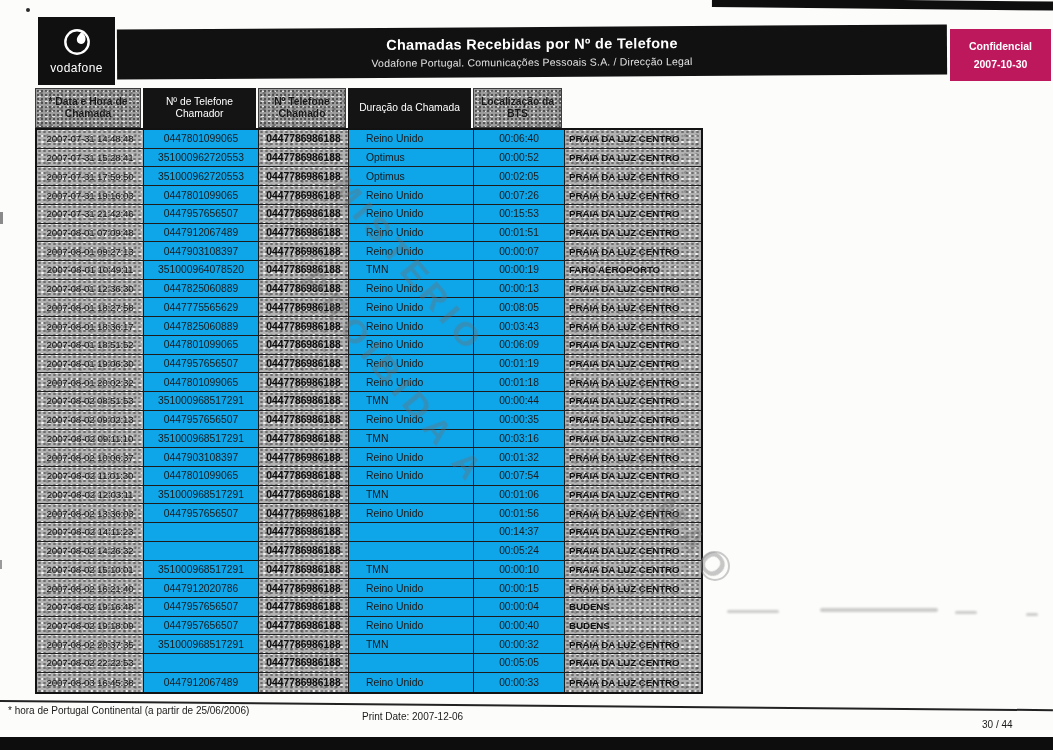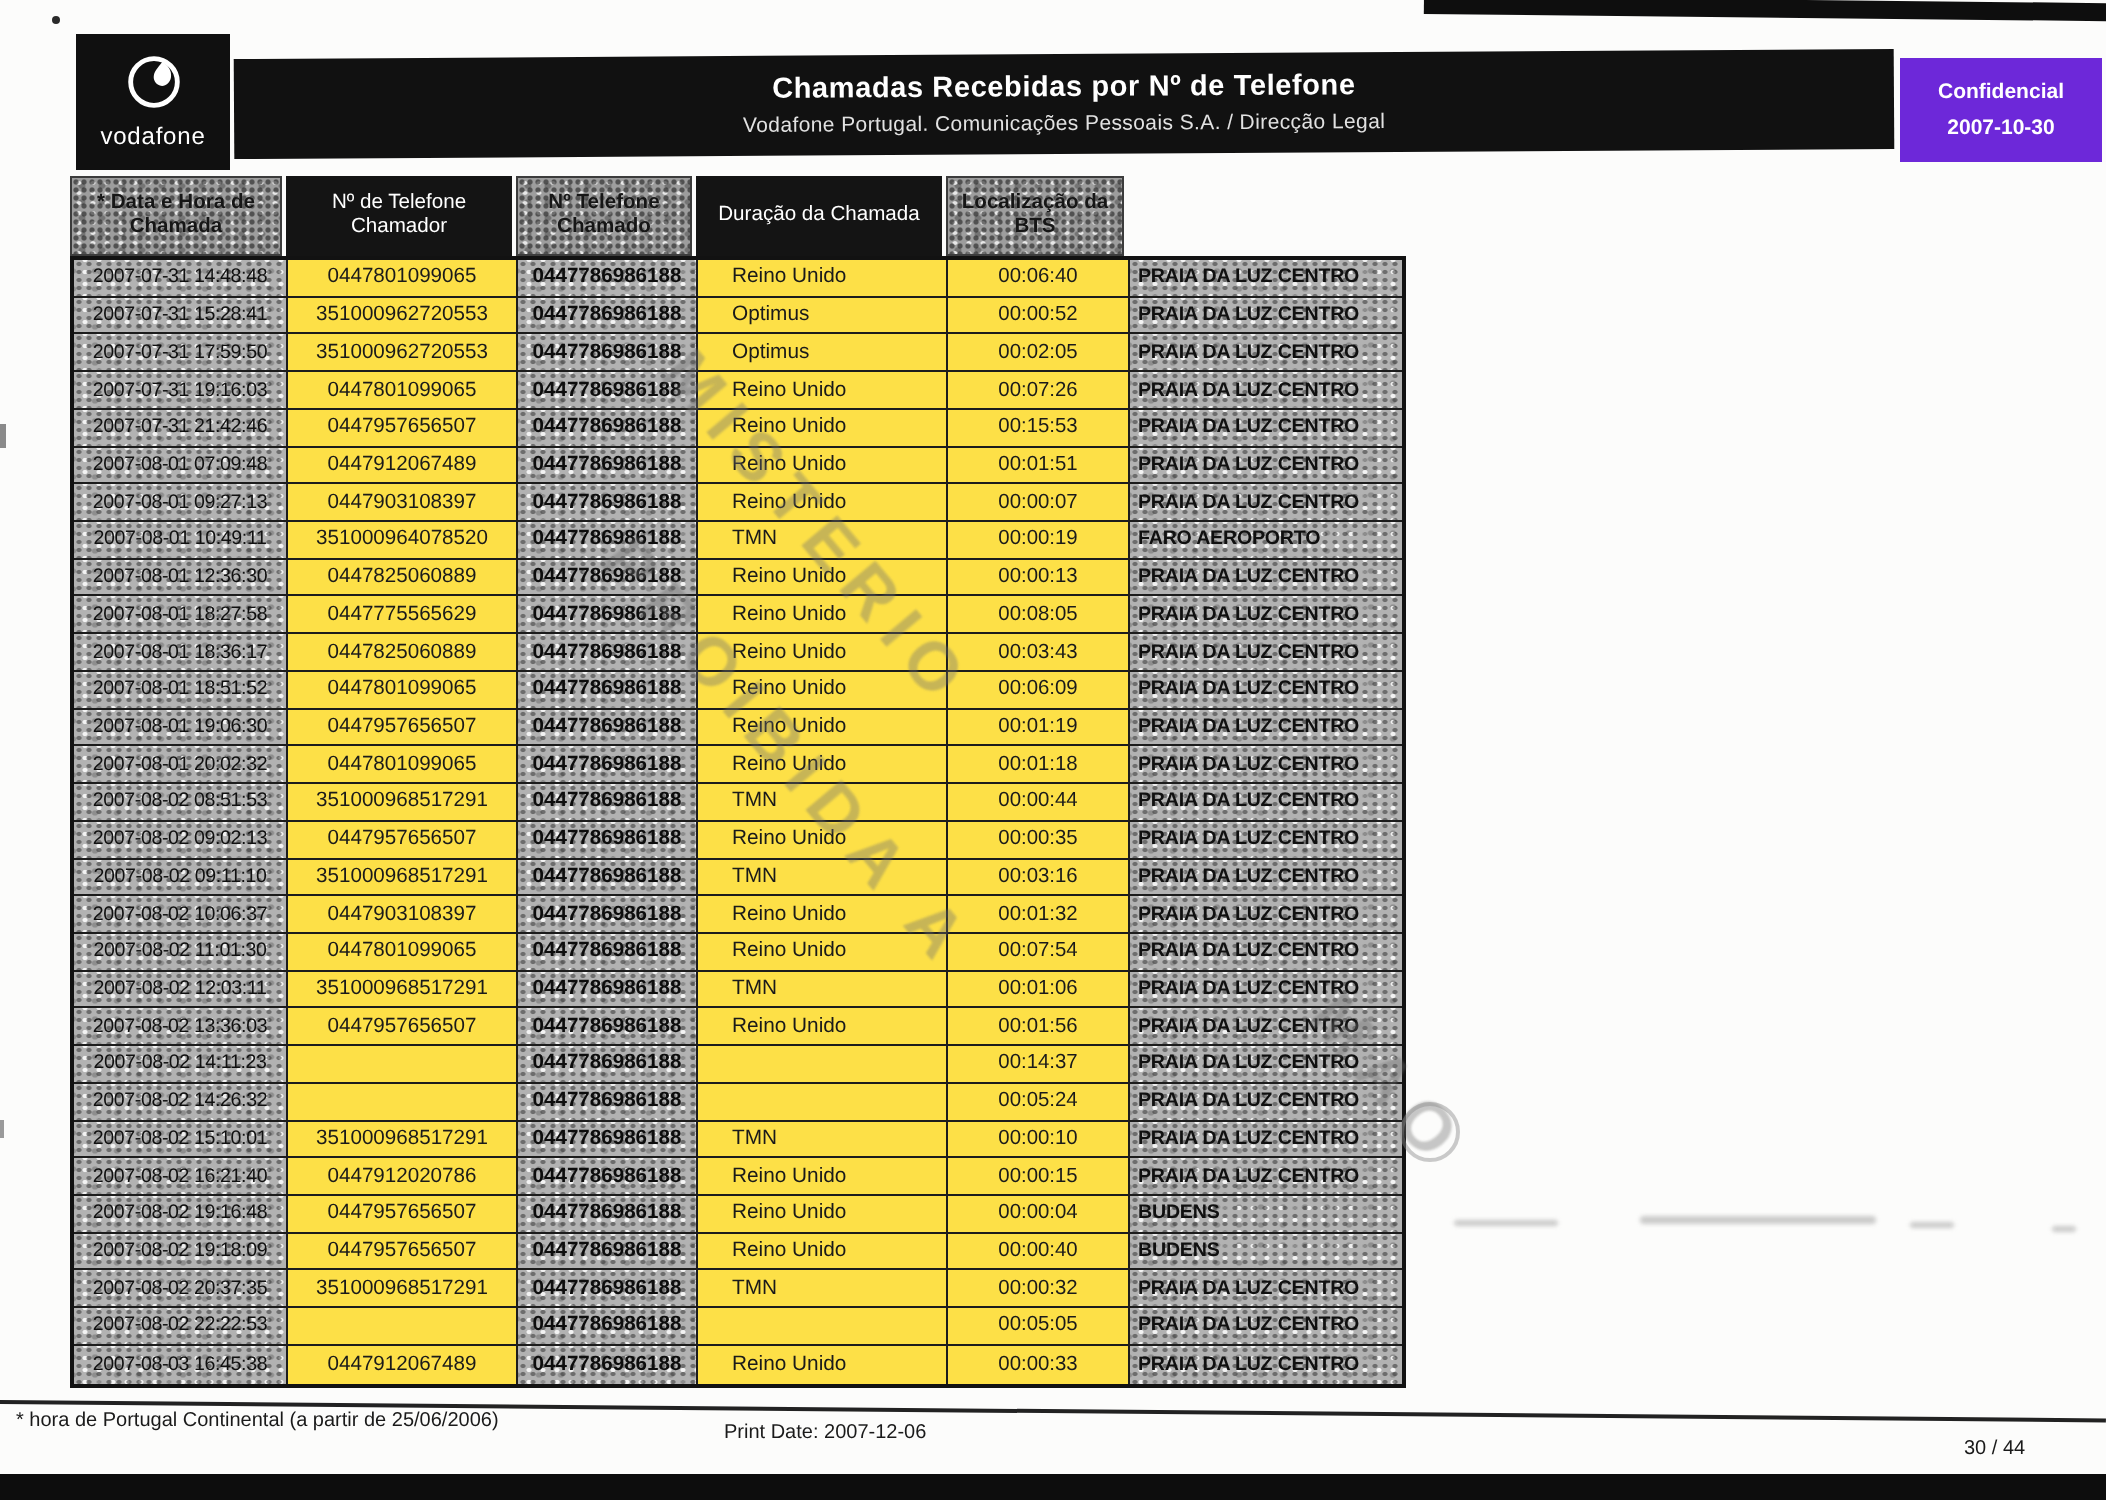--- a/index.html
+++ b/index.html
@@ -19,21 +19,21 @@
 
   
   .logo-box{left:38px;top:17px;width:77px;height:68px;background:#101010;
     display:flex;flex-direction:column;align-items:center;justify-content:center;gap:1px;}
   .logo-word{color:#fff;font-size:12px;letter-spacing:.4px;}
   .header-bar{left:117px;top:27px;width:830px;height:50px;background:#111;
     display:flex;flex-direction:column;align-items:center;justify-content:center;
     transform:rotate(-0.35deg);}
   .header-title{color:#fff;font-size:14.5px;font-weight:bold;letter-spacing:.3px;}
   .header-sub{color:#e2e2e2;font-size:10.5px;margin-top:4px;letter-spacing:.2px;}
-  .conf-box{left:950px;top:29px;width:101px;height:52px;background:#6d28d9;
+  .conf-box{left:950px;top:29px;width:101px;height:52px;background:#be185d;
     display:flex;flex-direction:column;align-items:center;justify-content:center;gap:6px;}
   .conf-box div{color:#fff;font-size:10.5px;font-weight:bold;}
 
   
   .tex{
     background-color:#b2b2b2;
     background-image:
       radial-gradient(rgba(40,40,40,.5) 1px, transparent 1.6px),
       radial-gradient(rgba(250,250,250,.9) 1px, transparent 1.5px),
       radial-gradient(rgba(70,70,70,.33) 1.2px, transparent 2px);
@@ -51,21 +51,21 @@
 
   
   .calls-table{left:35px;top:88px;width:668px;}
   .t-header{display:grid;grid-template-columns:106px 113px 88px 123px 89px 139px;
     column-gap:2px;height:40px;}
   .hcell{display:flex;align-items:center;justify-content:center;text-align:center;
     font-size:10.3px;line-height:1.2;padding:0 2px;box-sizing:border-box;}
   .hcell.black{background:#141414;color:#fff;}
   .hcell.gray{border:1px solid #3c3c3c;color:#161616;font-weight:bold;
     text-shadow:0 0 1px rgba(245,245,245,.4);}
-  .t-body{border:2px solid #121212;box-sizing:border-box;background:#fde047;}
+  .t-body{border:2px solid #121212;box-sizing:border-box;background:#0ea5e9;}
   .t-row{display:grid;grid-template-columns:107px 115px 90px 125px 91px 136px;height:18.73px;}
   .cell{display:flex;align-items:center;justify-content:center;
     border-right:1px solid #1c1c1c;border-bottom:1px solid #1c1c1c;
     box-sizing:border-box;white-space:nowrap;overflow:hidden;}
   .t-row:last-child .cell{border-bottom:none;}
   .cell.c5{border-right:none;}
   .cell.c0{font-size:9.8px;letter-spacing:-.2px;color:#101010;}
   .cell.c1{font-size:10.3px;}
   .cell.c2{font-size:10.3px;font-weight:bold;color:#0d0d0d;}
   .cell.c3{justify-content:flex-start;padding-left:17px;font-size:10.4px;}

